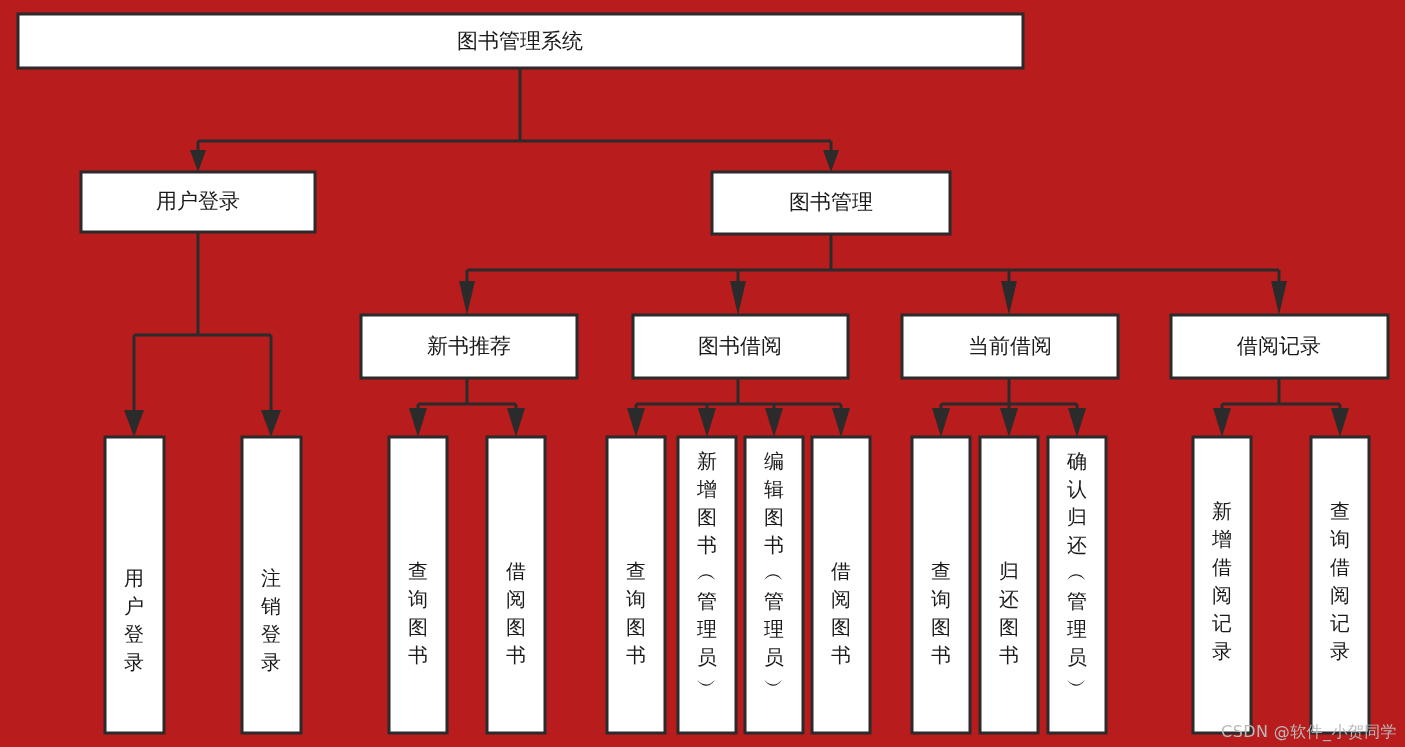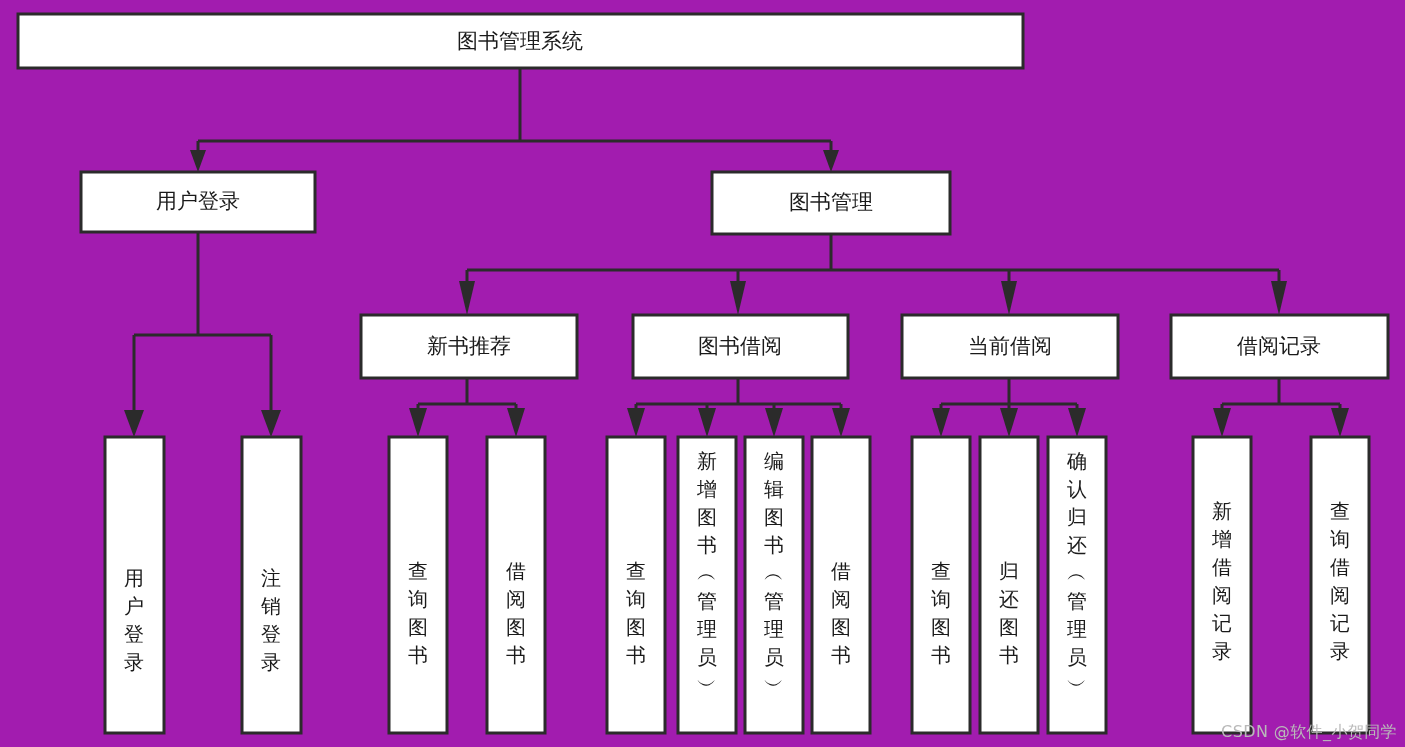--- a/index.html
+++ b/index.html
@@ -11,21 +11,21 @@
   body {
     width: 1405px;
     height: 747px;
     font-family: "DejaVu Sans", "Liberation Sans", sans-serif;
     overflow: hidden;
   }
   #diagram-root {
     position: relative;
     width: 1405px;
     height: 747px;
-    background: #a21caf;
+    background: #b91c1c;
   }
   svg.diagram {
     display: block;
     width: 1405px;
     height: 747px;
   }
   .node-box {
     fill: #ffffff;
     stroke: #2b2b2b;
     stroke-width: 3;

